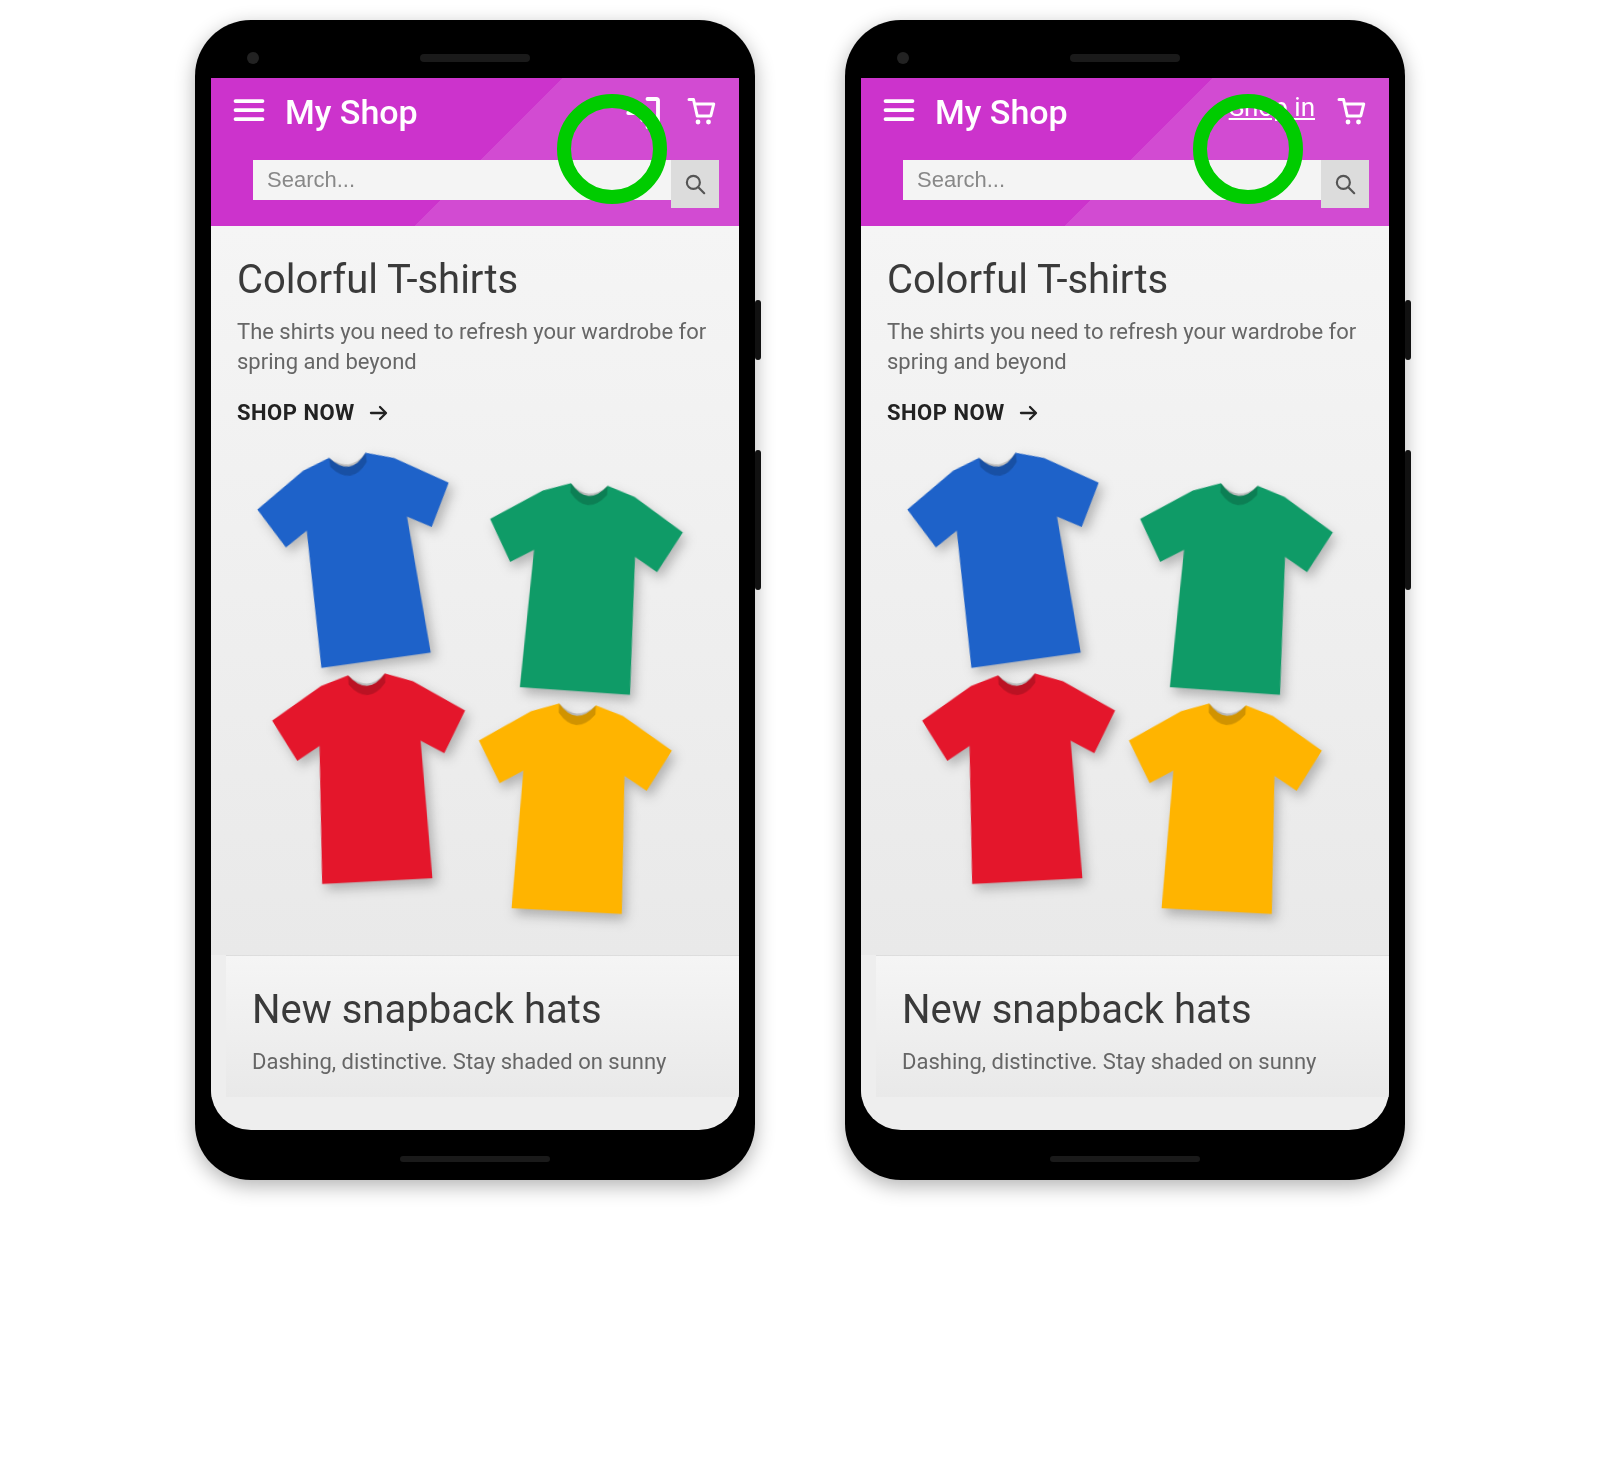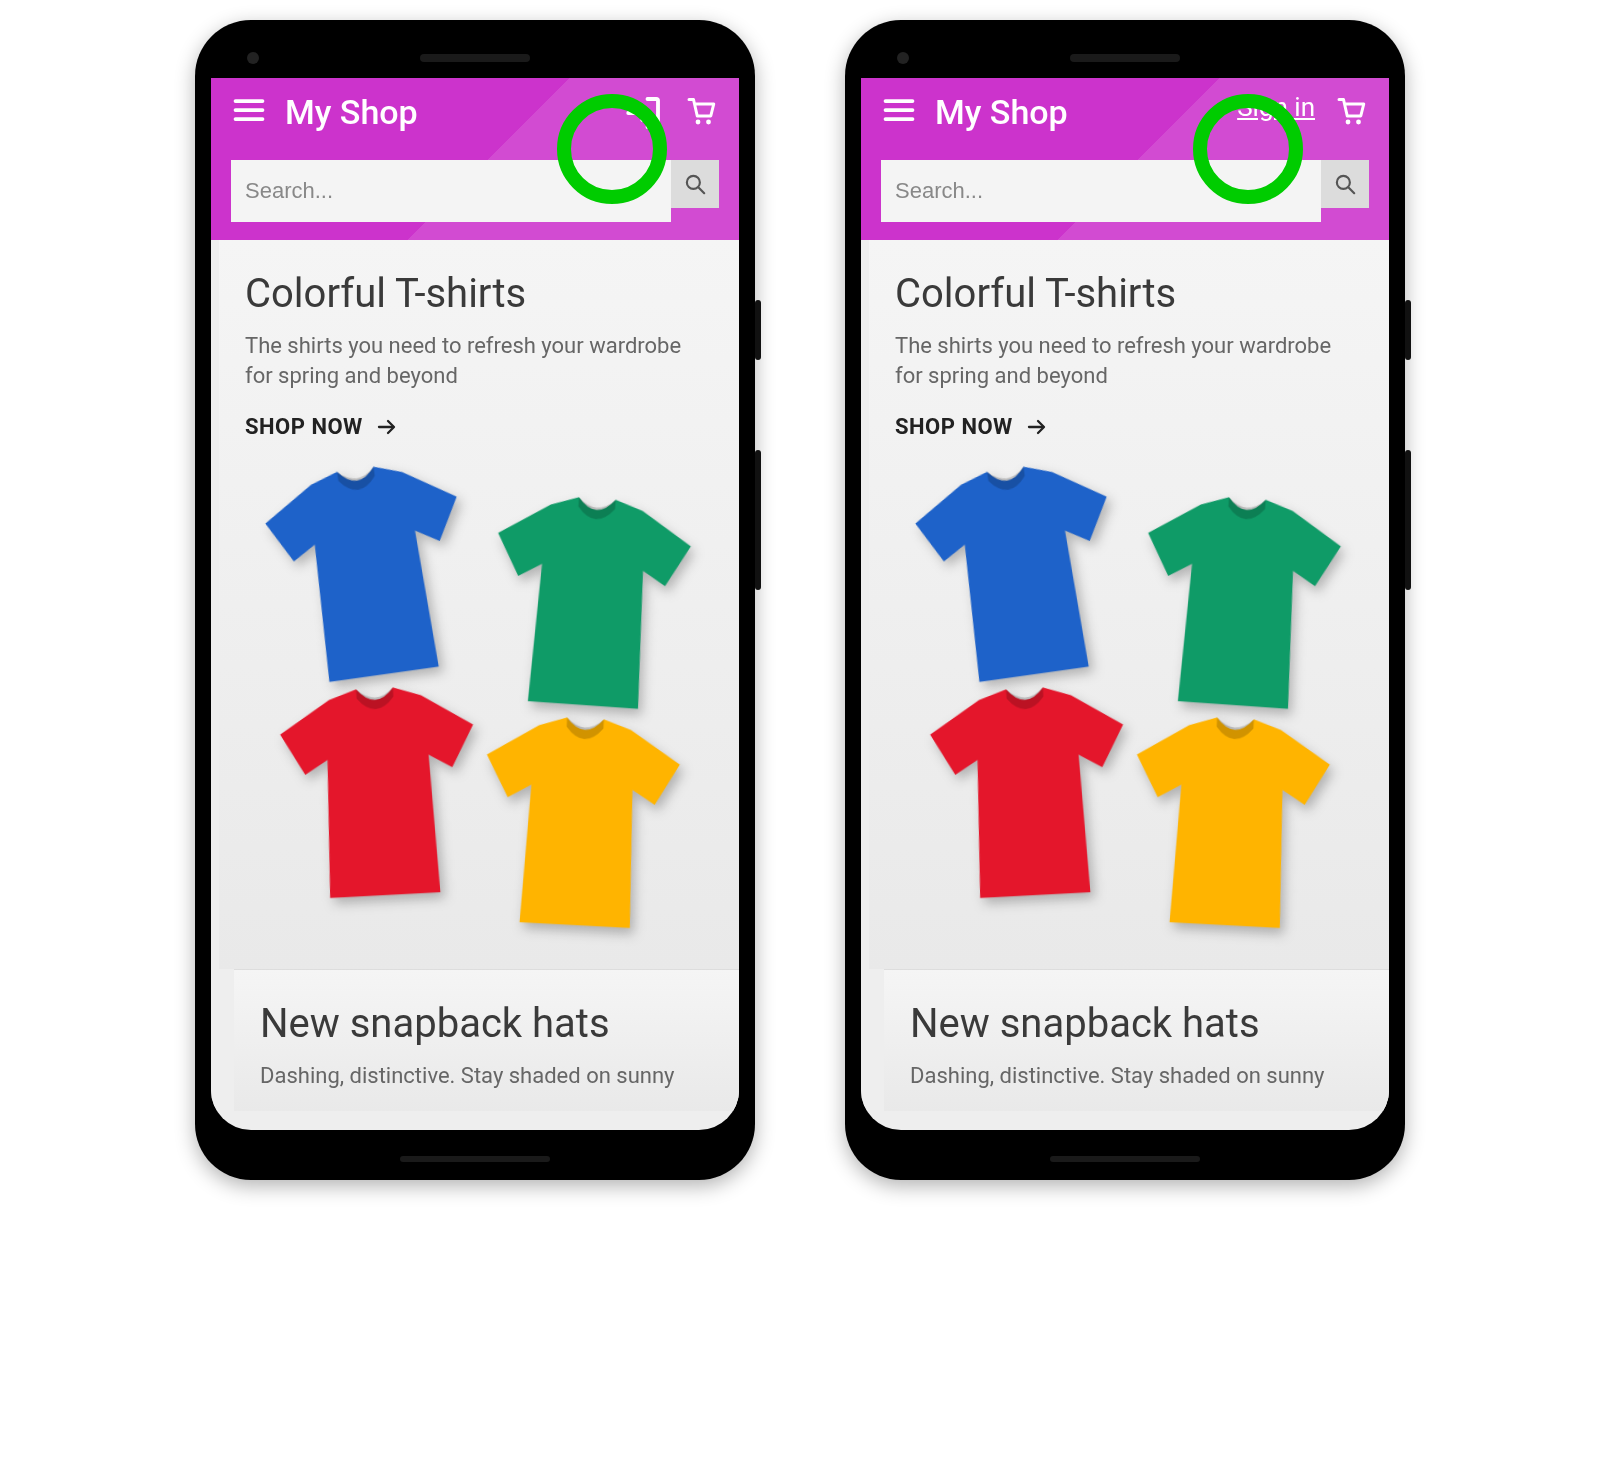--- a/index.html
+++ b/index.html
@@ -103,26 +103,27 @@
     text-decoration: underline;
     color:#fff;
     white-space:nowrap;
   }
   .hdr-row2 {
     display:flex;
     margin-top: 8px;
   }
   .srch-input {
     flex:1;
-    height:62px;
+    height:40px;
     background:#f4f4f4;
     border:none;
     padding: 0 14px;
     font-size:22px;
     color:#333;
+    margin-left:22px;
   }
   .srch-input::placeholder { color:#888; }
   .srch-btn {
     width:48px;
     height:48px;
     background:#dcdcdc;
     display:flex;
     align-items:center;
     justify-content:center;
     color:#555;
@@ -130,21 +131,21 @@
   
   .hl-circle {
     position:absolute;
     width:110px; height:110px;
     border: 14px solid #00cc00;
     border-radius: 50%;
     pointer-events: none;
     z-index: 50;
   }
   
-  .content { background:#eee;padding-left:8px; }
+  .content { background:#eee; }
   .block {
     padding: 30px 26px 20px 26px;
     background: linear-gradient(#f5f5f5, #e9e9e9);
   }
   .block + .block { border-top: 1px solid rgba(0,0,0,0.05); margin-left: 15px; }
   .block h2 {
     font-size: 40px;
     font-weight: 400;
     color:#3a3a3a;
     margin-bottom: 14px;
@@ -309,21 +310,21 @@
 
     <div class="hdr">
       <div class="hdr-row1">
         <span class="icon">
           <svg width="36" height="36">
               <use href="#i-menu"></use>
             </svg>
         </span>
         <span class="hdr-title">My Shop</span>
         <span class="hdr-spacer"></span>
-        <span class="signin-text">Sign in</span>
+        <span class="signin-text">Shop in</span>
         <span class="icon">
           <svg width="36" height="36">
               <use href="#i-cart"></use>
             </svg>
         </span>
       </div>
       <div class="hdr-row2">
         <input class="srch-input" placeholder="Search..." style="">
         <span class="srch-btn">
           <svg width="26" height="26" style="color:#555">

